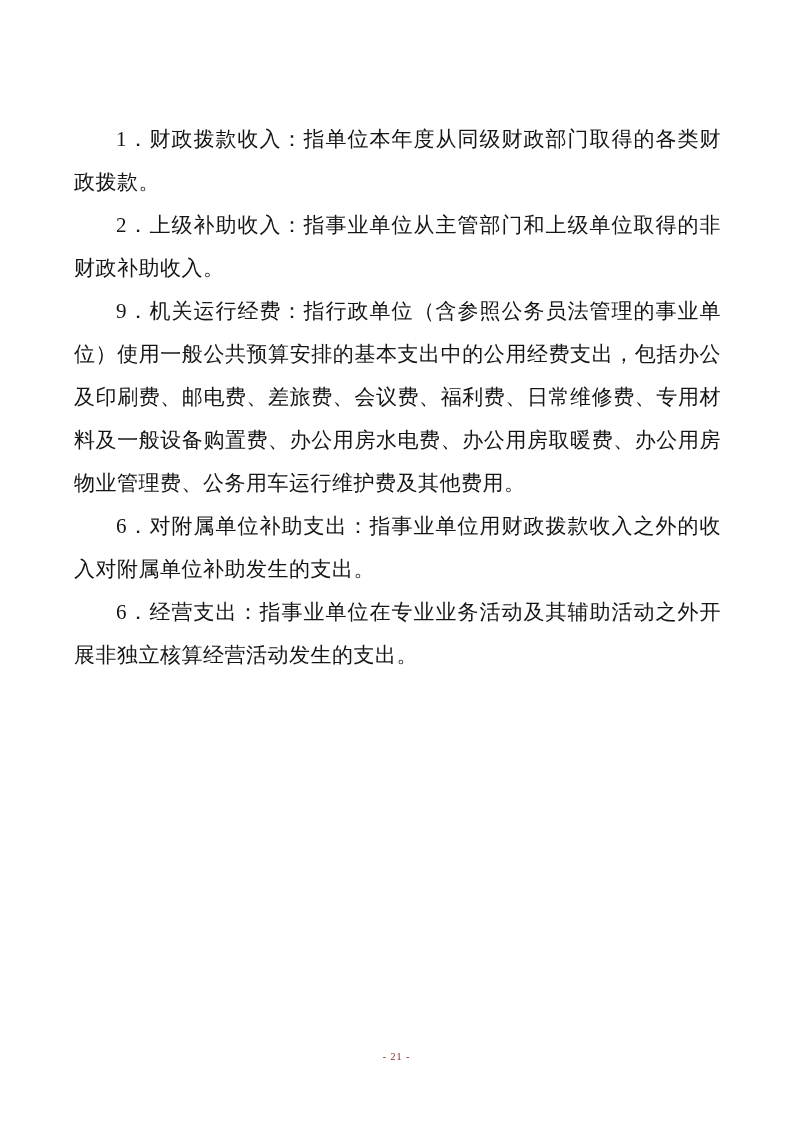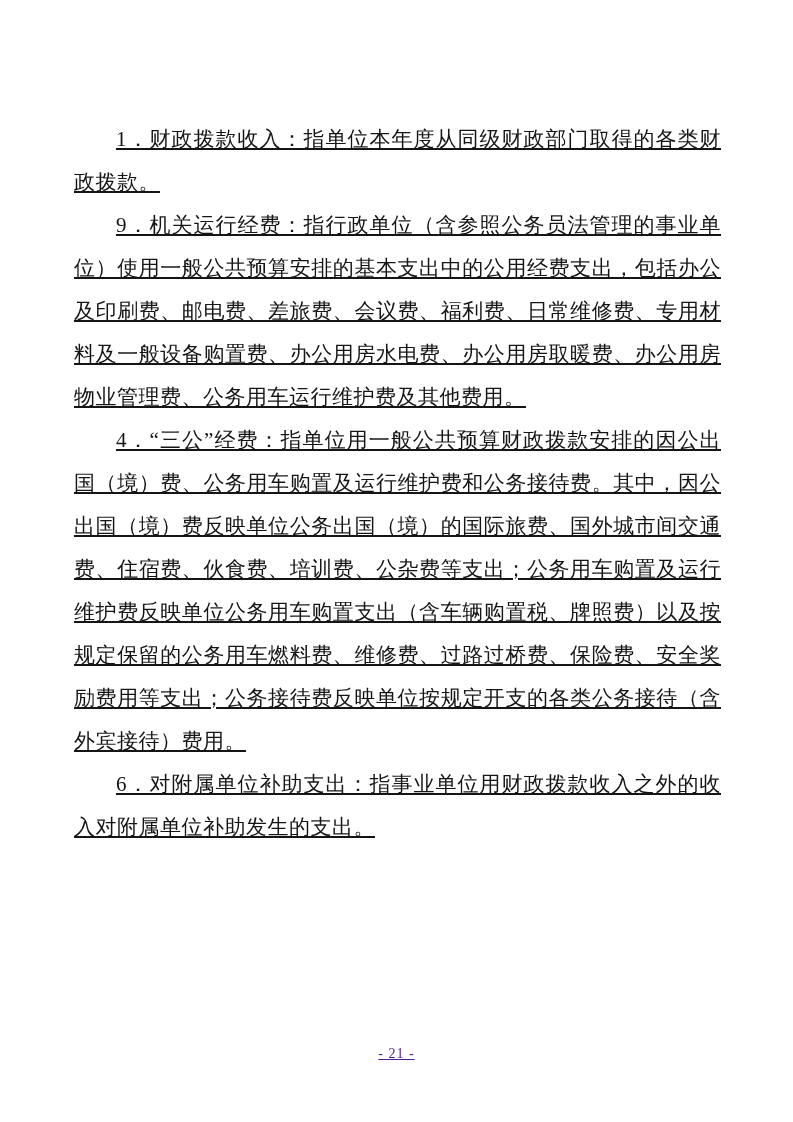--- a/index.html
+++ b/index.html
@@ -1,15 +1,15 @@
 <!DOCTYPE html>
 <html><head>
 <meta charset="utf-8">
 <style>
-  * { box-sizing: border-box; text-decoration: underline; }
+  * { box-sizing: border-box; }
   html, body {
     margin: 0;
     padding: 0;
     background: #ffffff;
   }
   body {
     width: 793px;
     height: 1122px;
     position: relative;
     font-family: "Liberation Serif", "DejaVu Serif", serif;
@@ -31,29 +31,30 @@
     text-indent: 2em;
     letter-spacing: 0.5px;
     word-break: break-all;
   }
   .page-number {
     position: absolute;
     bottom: 60px;
     left: 0;
     width: 100%;
     text-align: center;
-    font-size: 14px;
+    font-size: 10px;
     letter-spacing: 1px;
-    color: #4c1d95;
+    color: #7f1d1d;
   }
 </style>
 </head>
 <body>
 
 <div class="page">
   <div class="content">
     <p>1．财政拨款收入：指单位本年度从同级财政部门取得的各类财政拨款。</p>
+    <p>2．上级补助收入：指事业单位从主管部门和上级单位取得的非财政补助收入。</p>
     <p>9．机关运行经费：指行政单位（含参照公务员法管理的事业单位）使用一般公共预算安排的基本支出中的公用经费支出，包括办公及印刷费、邮电费、差旅费、会议费、福利费、日常维修费、专用材料及一般设备购置费、办公用房水电费、办公用房取暖费、办公用房物业管理费、公务用车运行维护费及其他费用。</p>
-    <p>4．“三公”经费：指单位用一般公共预算财政拨款安排的因公出国（境）费、公务用车购置及运行维护费和公务接待费。其中，因公出国（境）费反映单位公务出国（境）的国际旅费、国外城市间交通费、住宿费、伙食费、培训费、公杂费等支出；公务用车购置及运行维护费反映单位公务用车购置支出（含车辆购置税、牌照费）以及按规定保留的公务用车燃料费、维修费、过路过桥费、保险费、安全奖励费用等支出；公务接待费反映单位按规定开支的各类公务接待（含外宾接待）费用。</p>
     <p>6．对附属单位补助支出：指事业单位用财政拨款收入之外的收入对附属单位补助发生的支出。</p>
+    <p>6．经营支出：指事业单位在专业业务活动及其辅助活动之外开展非独立核算经营活动发生的支出。</p>
   </div>
   <div class="page-number">- 21 -</div>
 </div>
 
 </body></html>

